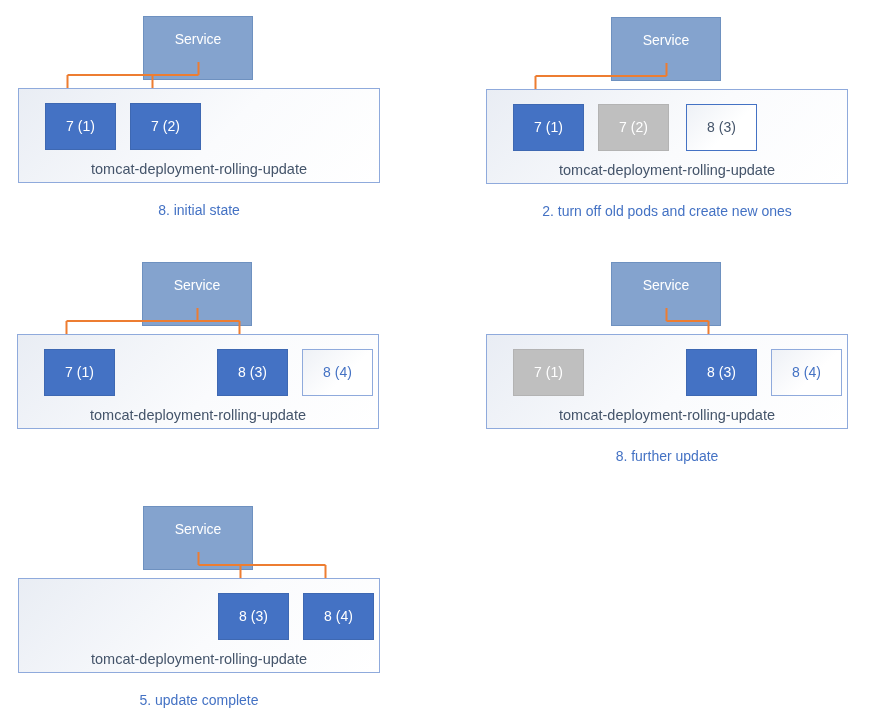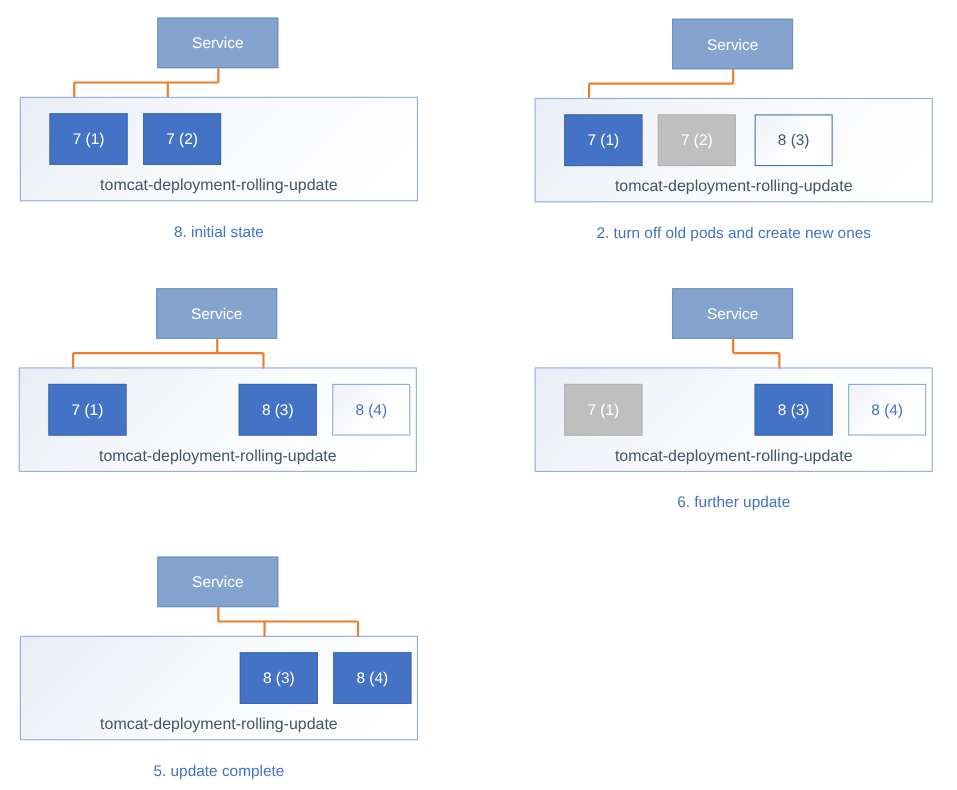--- a/index.html
+++ b/index.html
@@ -34,21 +34,21 @@
   .panel {
     position: absolute;
     width: 362px;
     height: 208px;
   }
   .service {
     position: absolute;
     left: 125px;
     top: 0;
     width: 110px;
-    height: 46px;
+    height: 64px;
     background: var(--service-fill);
     border: 1px solid var(--service-border);
     box-sizing: border-box;
     color: #ffffff;
     font-size: 14px;
     line-height: 44px;
     text-align: center;
   }
   .arrows {
     position: absolute;
@@ -187,21 +187,21 @@
         <polygon points="217,78 228,78 222.5,87" fill="#ED7D31"></polygon>
       </svg>
     <div class="deployment">
       <div>
           <div class="pod inactive" style="left: 14px;">7 (1)</div>
           <div class="pod active" style="left: 187px;">8 (3)</div>
           <div class="pod new" style="left: 272px;">8 (4)</div>
         </div>
       <div class="dep-label">tomcat-deployment-rolling-update</div>
     </div>
-    <div class="caption">6. further update</div>
+    <div class="caption">8. further update</div>
   </div>
 
   <div class="panel p4">
     <div class="service">Service</div>
     <svg class="arrows">
         <path d="M 180.5 46 L 180.5 59 M 180.5 59 L 307.5 59 M 222.5 59 L 222.5 79 M 307.5 59 L 307.5 79" fill="none" stroke="#ED7D31" stroke-width="2"></path>
         <polygon points="217,78 228,78 222.5,87" fill="#ED7D31"></polygon>
         <polygon points="302,78 313,78 307.5,87" fill="#ED7D31"></polygon>
       </svg>
     <div class="deployment">

